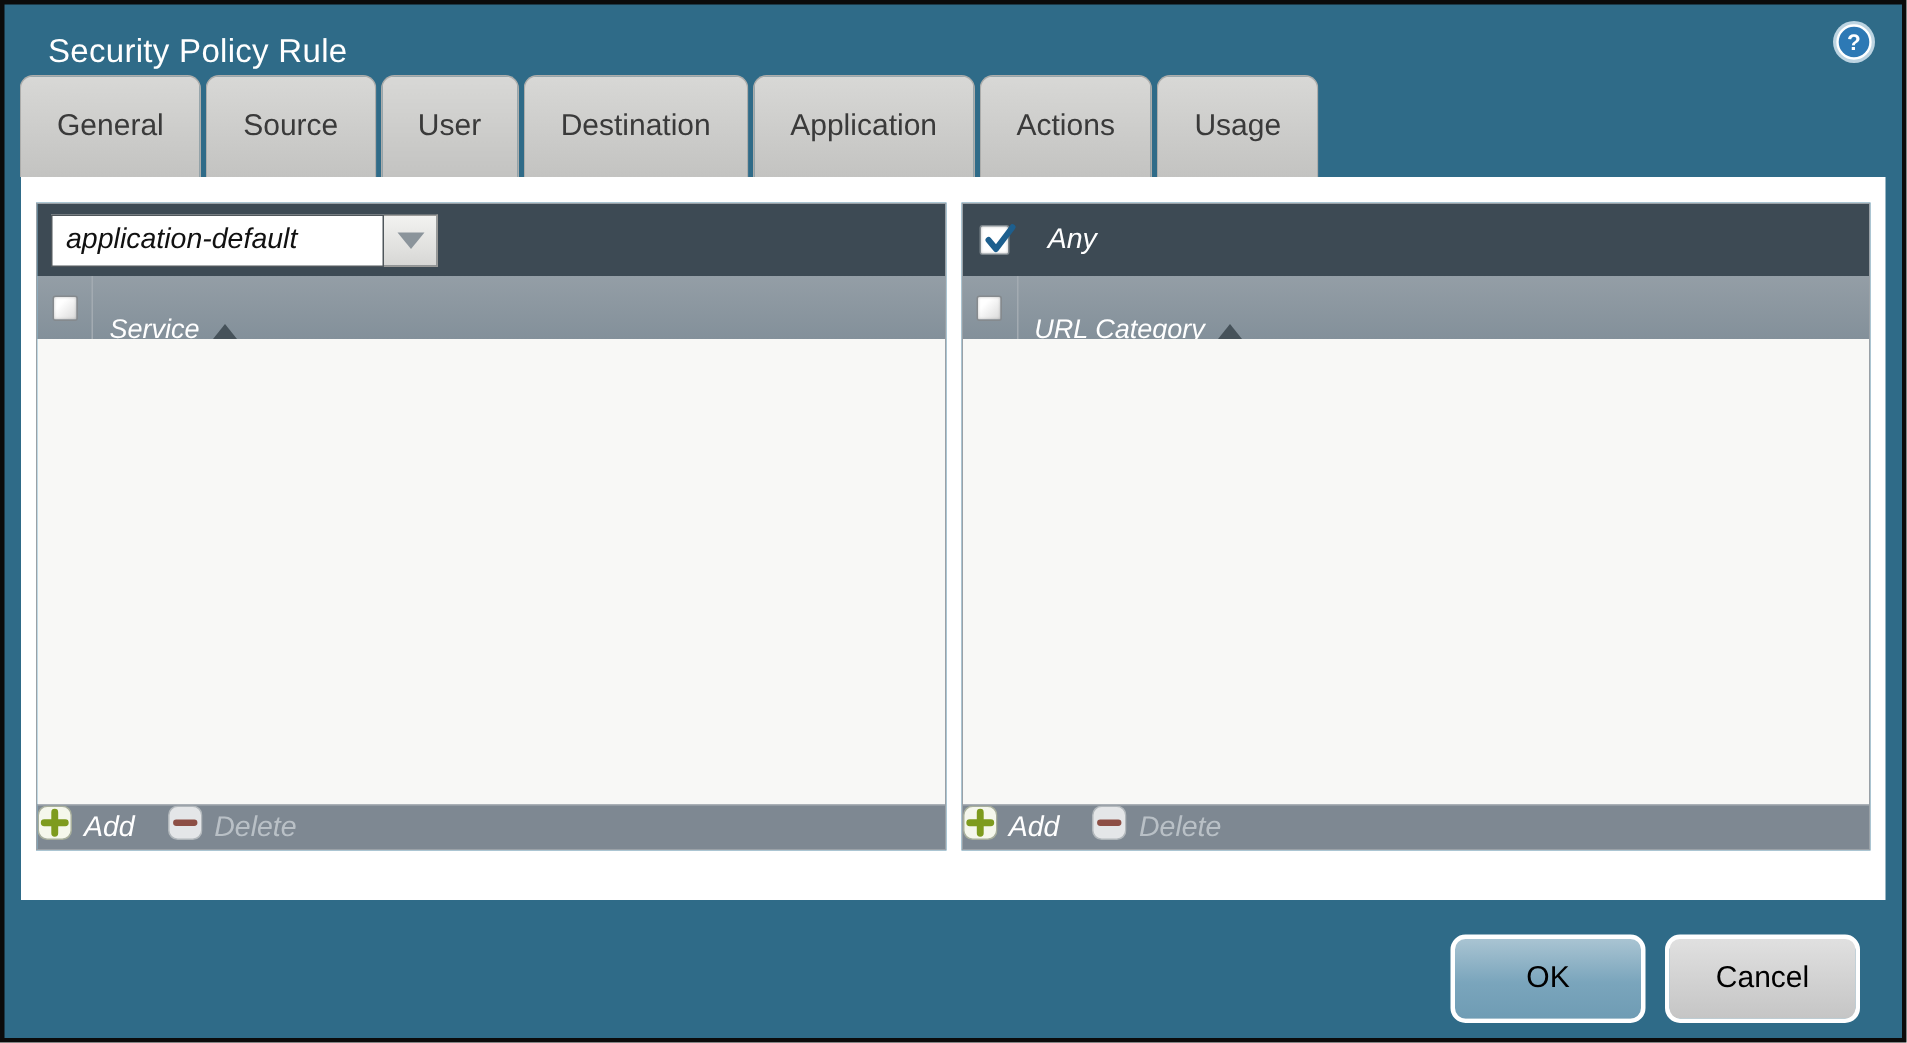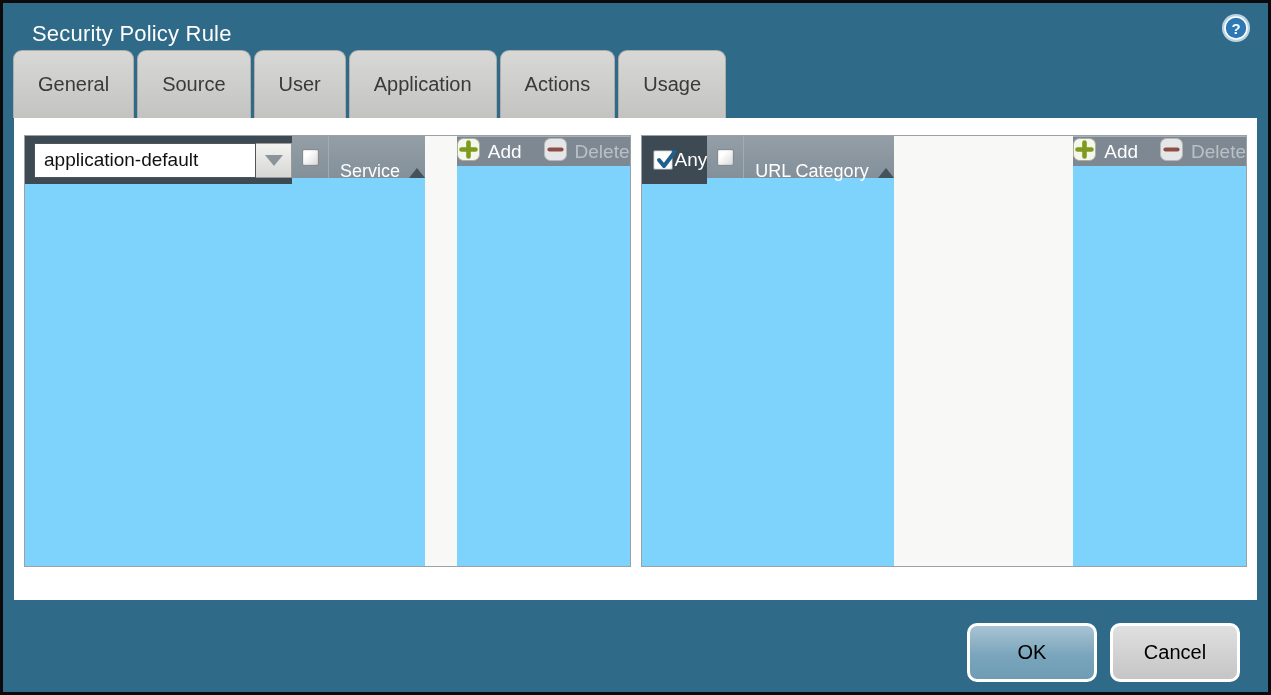--- a/index.html
+++ b/index.html
@@ -75,22 +75,23 @@
     background: #ffffff;
     display: flex;
     gap: 10px;
     padding: 17px 10px 0 10px;
   }
   .panel {
     flex: 1;
     height: 432px;
     border: 1px solid #9aa1a7;
     display: flex;
-    flex-direction: row;
+    flex-direction: column;
     background: #7dd3fc;
+    font-style: italic;
   }
   .panel-header {
     height: 48px;
     background: #3d4a54;
     display: flex;
     align-items: center;
     flex: 0 0 auto;
   }
   .col-header {
     height: 42px;
@@ -188,21 +189,21 @@
   }
   .dd-arrow {
     width: 0; height: 0;
     border-left: 9px solid transparent;
     border-right: 9px solid transparent;
     border-top: 11px solid #8b949b;
   }
   .any-label {
     color: #ffffff;
     font-size: 19px;
-    margin-left: 2px;
+    margin-left: 26px;
   }
   
   .footer {
     position: absolute;
     top: 620px;
     right: 28px;
     display: flex;
     gap: 13px;
   }
   .btn {
@@ -235,20 +236,21 @@
       <circle cx="15" cy="15" r="14" fill="#bcd4e2"></circle>
       <circle cx="15" cy="15" r="11" fill="#2d79b5" stroke="#ffffff" stroke-width="1.6"></circle>
       <text x="15" y="20.5" text-anchor="middle" font-family="Liberation Sans, sans-serif" font-size="15" font-weight="bold" fill="#ffffff">?</text>
     </svg>
   </div>
 
   <div class="tabs">
     <div class="tab">General</div>
     <div class="tab">Source</div>
     <div class="tab">User</div>
+    <div class="tab">Destination</div>
     <div class="tab">Application</div>
     <div class="tab">Actions</div>
     <div class="tab">Usage</div>
   </div>
 
   <div class="content">
 
     <div class="panel">
       <div class="panel-header">
         <div class="dropdown">

